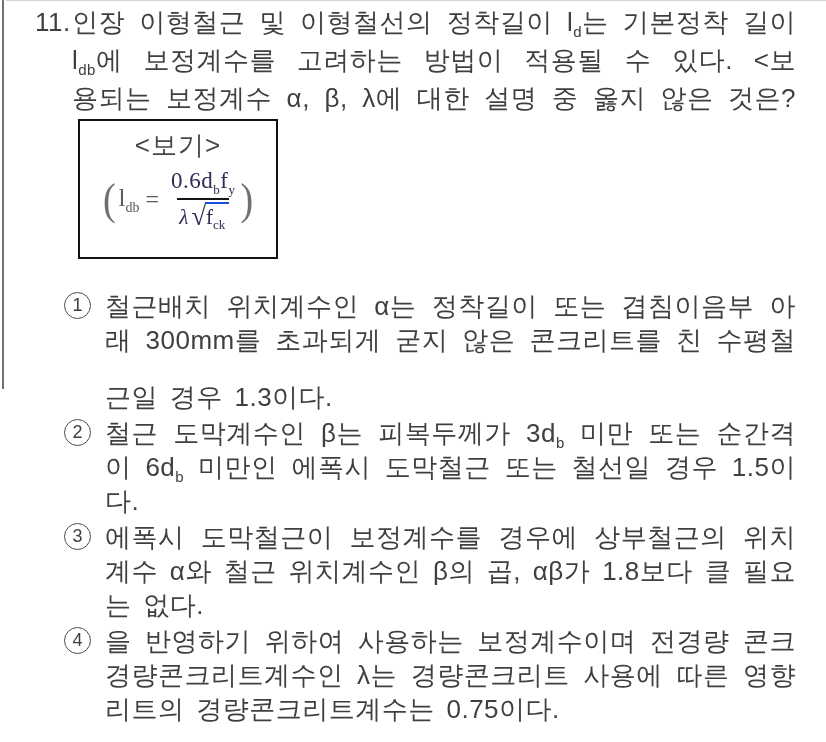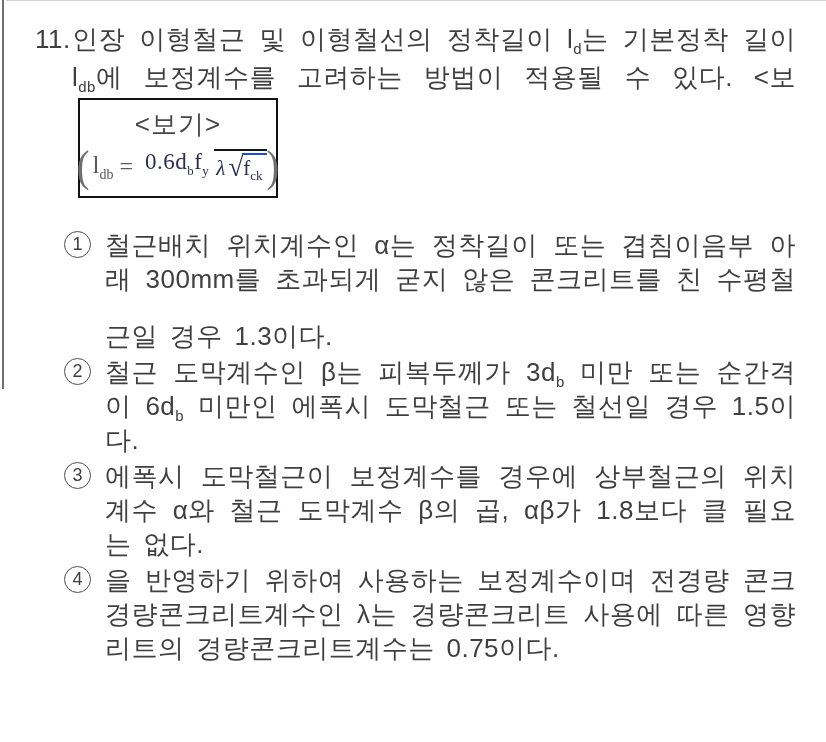--- a/index.html
+++ b/index.html
@@ -15,44 +15,44 @@
   body{
     width:826px;height:742px;overflow:hidden;background:#ffffff;
     font-family:"Liberation Sans","DejaVu Sans",sans-serif;
     color:var(--text-color);
   }
   .page{position:relative;width:826px;height:742px;background:#fff}
   .top-rule{position:absolute;top:0;left:6px;right:0;height:1px;background:var(--edge-color)}
   .left-rule{position:absolute;top:0;left:2px;width:2px;height:389px;background:var(--divider-color)}
 
   
-  .question{display:flex;padding:20px 30px 0 35px}
+  .question{display:flex;padding:3px 30px 0 35px}
   .qnum{flex:none;width:37px;font-size:26px;line-height:38px;letter-spacing:.5px}
   .qlines{flex:1;min-width:0}
   .tline{font-size:26px;line-height:38px;letter-spacing:.5px;word-spacing:4px;height:38px;overflow:hidden}
   .tline.just{text-align:justify;text-align-last:justify}
   .tline sub{font-size:15px;line-height:1}
 
   
   .exhibit{
-    margin:2px 0 0 78px;width:200px;height:100px;
+    margin:2px 0 0 78px;width:200px;height:140px;
     border:2px solid var(--frame-color);
     display:flex;flex-direction:column;align-items:center;
     padding-top:9px;
   }
   .exhibit-title{font-size:26px;letter-spacing:1px;color:#474747;line-height:30px}
   .formula{
     display:flex;align-items:center;justify-content:center;margin-top:8px;
     font-family:"Liberation Serif","DejaVu Serif",serif;color:var(--ink-color);
   }
   .paren{font-size:38px;font-weight:300;color:#6f6f6f;line-height:1;transform:scaleY(1.15)}
   .lhs{font-size:25px;color:var(--muted-color);margin:0 2px 0 3px}
   .lhs sub{font-size:14px;line-height:1}
   .eq{font-size:24px;color:var(--muted-color);margin:0 7px 0 4px}
-  .frac{display:inline-flex;}
+  .frac{display:inline-flex;flex-direction:column;align-items:center}
   .num{font-size:23px;padding:0 5px 2px;letter-spacing:.5px}
   .num sub,.radicand sub{font-size:13px;line-height:1}
   .den{border-top:2.5px solid var(--bar-color);padding-top:2px;display:flex;align-items:flex-start}
   .lam{font-size:21px;margin:3px 3px 0 2px;font-style:italic}
   .rad{font-size:27px;line-height:1.05;font-weight:400}
   .radicand{border-top:2px solid #1d4ed8;font-size:21px;padding:1px 4px 0 1px;margin-left:-1px}
 
   
   .options{margin:30px 30px 0 64px}
   .opt{display:flex;margin-bottom:2px}
@@ -71,20 +71,21 @@
 
 <div class="page">
   <div class="top-rule"></div>
   <div class="left-rule"></div>
 
   <section class="question">
     <span class="qnum">11.</span>
     <div class="qlines">
         <div class="tline just"><span>인장 이형철근 및 이형철선의 정착길이 l</span><sub>d</sub><span>는 기본정착 길이</span></div>
         <div class="tline just"><span>l</span><sub>db</sub><span>에 보정계수를 고려하는 방법이 적용될 수 있다. &lt;보</span></div>
+        <div class="tline just"><span>용되는 보정계수 α, β, λ에 대한 설명 중 옳지 않은 것은?</span></div>
       </div>
   </section>
 
   <div class="exhibit">
     <div class="exhibit-title">&lt;보기&gt;</div>
     <div class="formula">
       <span class="paren">(</span>
       <span class="lhs"><span>l</span><sub>db</sub></span>
       <span class="eq">=</span>
       <span class="frac">
@@ -115,21 +116,21 @@
           <div class="tline just"><span>철근 도막계수인 β는 피복두께가 3d</span><sub>b</sub><span> 미만 또는 순간격</span></div>
           <div class="tline just"><span>이 6d</span><sub>b</sub><span> 미만인 에폭시 도막철근 또는 철선일 경우 1.5이</span></div>
           <div class="tline"><span>다.</span></div>
         </div>
     </div>
 
     <div class="opt">
       <span class="opt-marker"><span class="marker-circle">3</span></span>
       <div class="opt-lines">
           <div class="tline just"><span>에폭시 도막철근이 보정계수를 경우에 상부철근의 위치</span></div>
-          <div class="tline just"><span>계수 α와 철근 도막계수 β의 곱, αβ가 1.8보다 클 필요</span></div>
+          <div class="tline just"><span>계수 α와 철근 위치계수인 β의 곱, αβ가 1.8보다 클 필요</span></div>
           <div class="tline"><span>는 없다.</span></div>
         </div>
     </div>
 
     <div class="opt">
       <span class="opt-marker"><span class="marker-circle">4</span></span>
       <div class="opt-lines">
           <div class="tline just"><span>을 반영하기 위하여 사용하는 보정계수이며 전경량 콘크</span></div>
           <div class="tline just"><span>경량콘크리트계수인 λ는 경량콘크리트 사용에 따른 영향</span></div>
           <div class="tline"><span>리트의 경량콘크리트계수는 0.75이다.</span></div>

